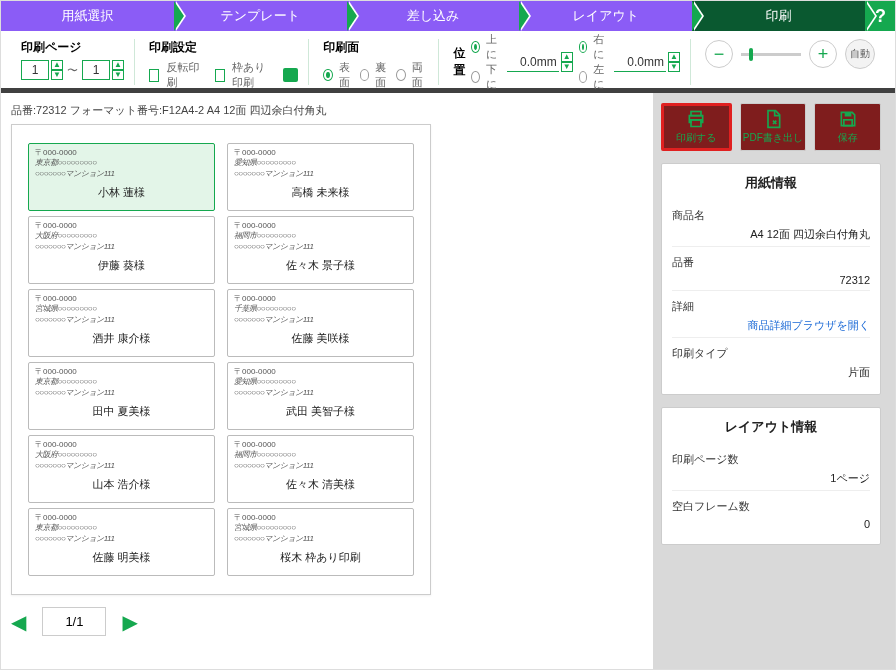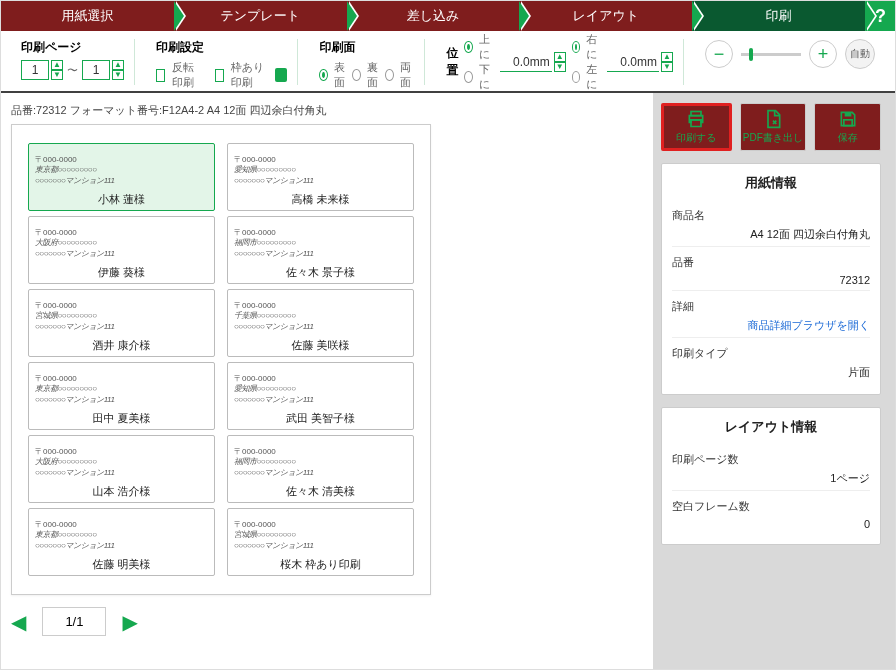--- a/index.html
+++ b/index.html
@@ -1,27 +1,27 @@
 <!DOCTYPE html>
 <html><head>
 <meta charset="utf-8">
 <style>
 * { box-sizing: border-box; margin: 0; padding: 0; }
 body { font-family: "Hiragino Sans", "Meiryo", sans-serif; font-size: 12px; background: #fff; width: 896px; height: 670px; overflow: hidden; border: 1px solid #ddd; position: relative; }
 
 
 .stepper { display: flex; height: 30px; background: #15a84f; }
-.step { flex: 1; position: relative; background: #7f1d1d; color: #fff; font-size: 13px; display: flex; align-items: center; justify-content: center; }
+.step { flex: 1; position: relative; background: #8b5cf6; color: #fff; font-size: 13px; display: flex; align-items: center; justify-content: center; }
 .step.active { background: #0a5930; }
 .step:not(:last-child)::after { content: ""; position: absolute; right: -10px; top: 0; border-top: 15px solid transparent; border-bottom: 15px solid transparent; border-left: 10px solid #15a84f; z-index: 2; }
 .step:not(:last-child)::before { content: ""; position: absolute; right: -12px; top: 0; border-top: 15px solid transparent; border-bottom: 15px solid transparent; border-left: 10px solid #fff; z-index: 1; }
 .help { width: 30px; background: #15a84f; display: flex; align-items: center; justify-content: center; color: #fff; font-size: 18px; font-weight: bold; border-left: 1px solid #45b970; }
 
 
-.toolbar { display: flex; align-items: flex-start; padding: 8px 10px; border-bottom: 2px solid #404040; height: 62px; gap: 11px; }
+.toolbar { display: flex; align-items: flex-start; padding: 8px 10px; border-bottom: 5px solid #404040; height: 62px; gap: 4px; }
 .tb-group { display: flex; flex-direction: column; padding: 0 10px; }
 .tb-group.bordered { border-right: 1px solid #cfe8d8; height: 46px; }
 .tb-label { font-size: 12px; font-weight: bold; margin-bottom: 4px; }
 .tb-row { display: flex; align-items: center; gap: 4px; font-size: 11px; color: #666; }
 .stepper-box { display: flex; align-items: center; gap: 2px; }
 .num-inp { width: 28px; height: 20px; border: 1px solid #15a84f; text-align: center; font-size: 12px; color: #333; }
 .spin-btns { display: flex; flex-direction: column; }
 .spin-btn { width: 12px; height: 10px; border: 1px solid #15a84f; background: #fff; color: #15a84f; font-size: 8px; line-height: 6px; display: flex; align-items: center; justify-content: center; cursor: pointer; }
 .chk { width: 13px; height: 13px; border: 1px solid #15a84f; display: inline-block; vertical-align: middle; margin-right: 3px; }
 .frame-sample { display: inline-block; width: 20px; height: 14px; background: #15a84f; border-radius: 2px; vertical-align: middle; margin-left: 4px; }
@@ -34,21 +34,21 @@
 .slider-track { width: 60px; height: 3px; background: #ccc; position: relative; }
 .slider-thumb { position: absolute; left: 8px; top: -5px; width: 4px; height: 13px; background: #15a84f; border-radius: 2px; }
 .auto-btn { width: 30px; height: 30px; border-radius: 50%; border: 1px solid #ccc; background: #f3f3f3; display: flex; align-items: center; justify-content: center; font-size: 10px; color: #555; cursor: pointer; }
 
 
 .main { display: flex; height: calc(100% - 92px); }
 .preview-col { flex: 1; display: flex; flex-direction: column; align-items: flex-start; padding: 10px; overflow: hidden; }
 .sheet-header { font-size: 11px; color: #444; margin-bottom: 6px; }
 .sheet { background: #fff; border: 1px solid #ccc; width: 420px; padding: 18px 16px; box-shadow: 0 1px 2px rgba(0,0,0,.06); }
 .label-grid { display: grid; grid-template-columns: 1fr 1fr; gap: 5px 12px; }
-.label-cell { border: 1px solid #bbb; border-radius: 2px; padding: 11px 6px; font-size: 8px; color: #555; line-height: 1.3; height: 68px; }
+.label-cell { border: 1px solid #bbb; border-radius: 2px; padding: 4px 6px; font-size: 8px; color: #555; line-height: 1.3; height: 68px; }
 .label-cell.sel { background: #e3f5e8; border-color: #15a84f; }
 .label-cell .zip { font-size: 8px; }
 .label-cell .addr { font-size: 8px; letter-spacing: -0.5px; font-style: italic; }
 .label-cell .name { font-size: 11px; color: #222; text-align: center; margin-top: 6px; }
 .pager { display: flex; align-items: center; gap: 16px; margin-top: 12px; }
 .pg-arrow { color: #15a84f; font-size: 20px; cursor: pointer; }
 .pg-box { border: 1px solid #ccc; padding: 6px 22px; font-size: 13px; }
 
 
 .side { width: 242px; background: #d9d9d9; padding: 10px 14px 10px 8px; overflow-y: auto; }

